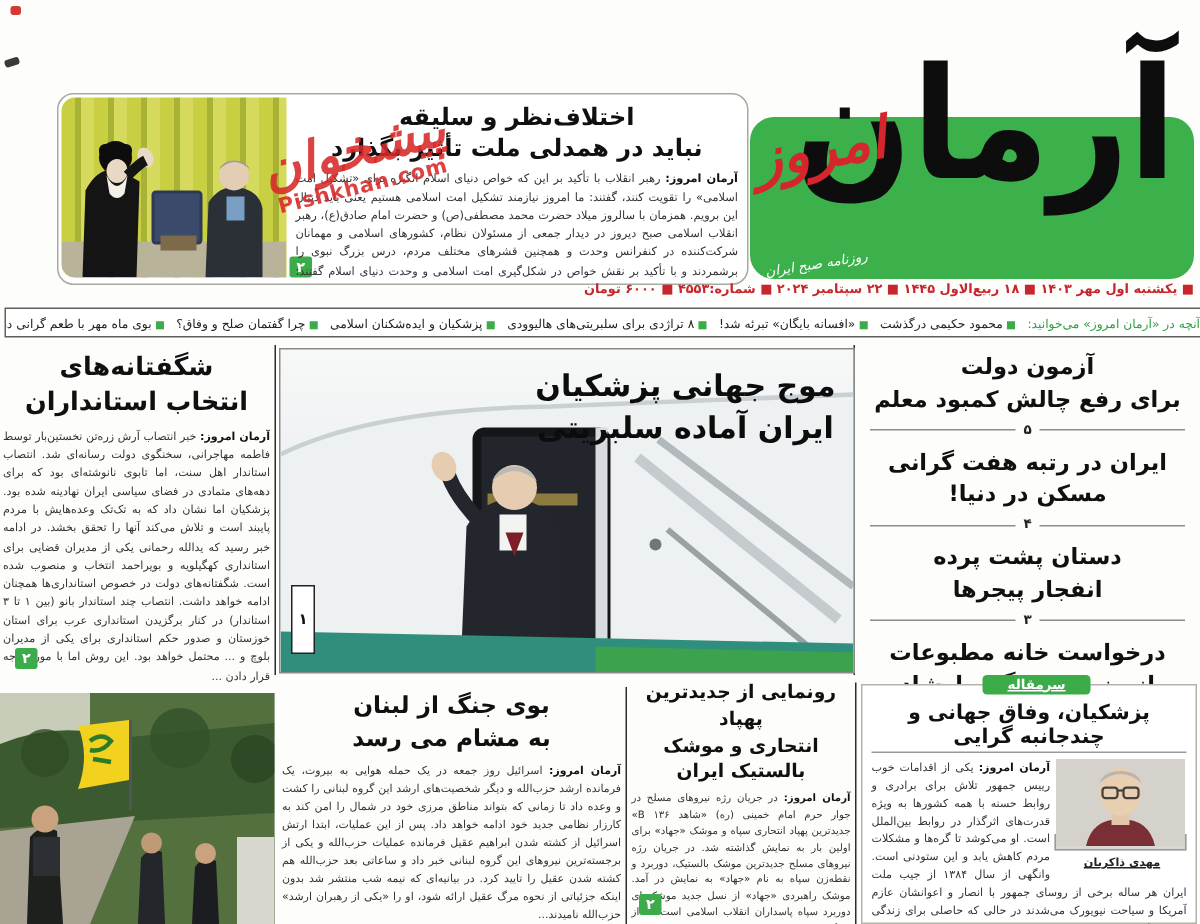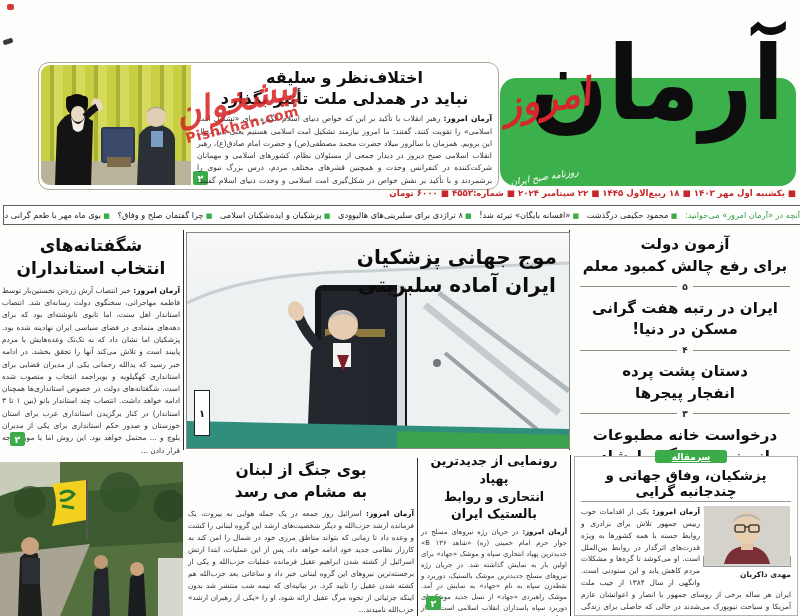--- a/index.html
+++ b/index.html
@@ -73,21 +73,21 @@
   .drone-chip{position:absolute;left:5px;bottom:-2px;}
   
   .editorial{left:574px;top:456px;width:222px;height:158px;border:1px solid #b3b3ac;background:#fff;}
   .ed-label{position:absolute;top:-7px;right:70px;width:72px;height:13px;background:#3cab4a;color:#fff;
     font-size:9px;font-weight:700;display:flex;align-items:center;justify-content:center;border-radius:3px;text-decoration:underline;}
   .ed-head{margin:10px 6px 2px;font-size:13.5px;font-weight:700;text-align:center;color:#101010;}
   .ed-rule{height:1px;background:#999;margin:2px 6px 4px;}
   .ed-body{margin:0 6px;font-size:7.4px;line-height:1.6;text-align:justify;color:#333;}
   .ed-photo{float:right;width:86px;margin-left:5px;margin-bottom:2px;}
   .ed-photo .ph{width:86px;height:58px;background:#d8d8d3;border:1px solid #999;overflow:hidden;}
-  .ed-caption{font-size:7.5px;font-weight:700;text-align:right;color:#222;margin-top:1px;}
+  .ed-caption{font-size:7.5px;font-weight:700;text-align:center;color:#222;margin-top:1px;text-decoration:underline;}
 </style>
 </head>
 <body>
 
 <div class="abs mark-red" style="left:7px;top:4px"></div>
 <div class="abs mark-dark" style="left:3px;top:39px"></div>
 
 <div class="abs top-frame">
   <div class="abs meet-photo">
     <svg width="150" height="120" viewBox="0 0 150 120">
@@ -267,21 +267,21 @@
   <div class="bt-body">
     <b class="lead">آرمان امروز:</b>
     <span>اسرائیل روز جمعه در یک حمله هوایی به بیروت، یک فرمانده ارشد حزب‌الله و دیگر شخصیت‌های ارشد این گروه لبنانی را کشت و وعده داد تا زمانی که بتواند مناطق مرزی خود در شمال را امن کند به کارزار نظامی جدید خود ادامه خواهد داد. پس از این عملیات، ابتدا ارتش اسرائیل از کشته شدن ابراهیم عقیل فرمانده عملیات حزب‌الله و یکی از برجسته‌ترین نیروهای این گروه لبنانی خبر داد و ساعاتی بعد حزب‌الله هم کشته شدن عقیل را تایید کرد. در بیانیه‌ای که نیمه شب منتشر شد بدون اینکه جزئیاتی از نحوه مرگ عقیل ارائه شود، او را «یکی از رهبران ارشد» حزب‌الله نامیدند...</span>
   </div>
 </div>
 <div class="abs vline" style="left:417px;top:458px;height:158px"></div>
 
 <div class="abs drone-story">
   <div class="dr-head">
     <div>رونمایی از جدیدترین پهپاد</div>
-    <div>انتحاری و روابط بالستیک ایران</div>
+    <div>انتحاری و موشک بالستیک ایران</div>
   </div>
   <div class="dr-body">
     <b class="lead">آرمان امروز:</b>
     <span>در جریان رژه نیروهای مسلح در جوار حرم امام خمینی (ره) «شاهد ۱۳۶ B» جدیدترین پهپاد انتحاری سپاه و موشک «جهاد» برای اولین بار به نمایش گذاشته شد. در جریان رژه نیروهای مسلح جدیدترین موشک بالستیک، دوربرد و نقطه‌زن سپاه به نام «جهاد» به نمایش در آمد. موشک راهبردی «جهاد» از نسل جدید موشک‌های دوربرد سپاه پاسداران انقلاب اسلامی است که از ویژگی‌های منحصر به فردی برخوردار است. این موشک از سر جنگی جدا شونده و برد ۱۰۰۰ کیلومتر بهره می‌برد. موشک راهبردی «جهاد» از نسل جدید موشک‌های دوربرد سپاه پاسداران انقلاب اسلامی است ...</span>
   </div>
   <div class="chip chip-sq drone-chip">۲</div>
 </div>
 <div class="abs vline" style="left:570px;top:455px;height:161px"></div>
 
 <div class="abs editorial">

